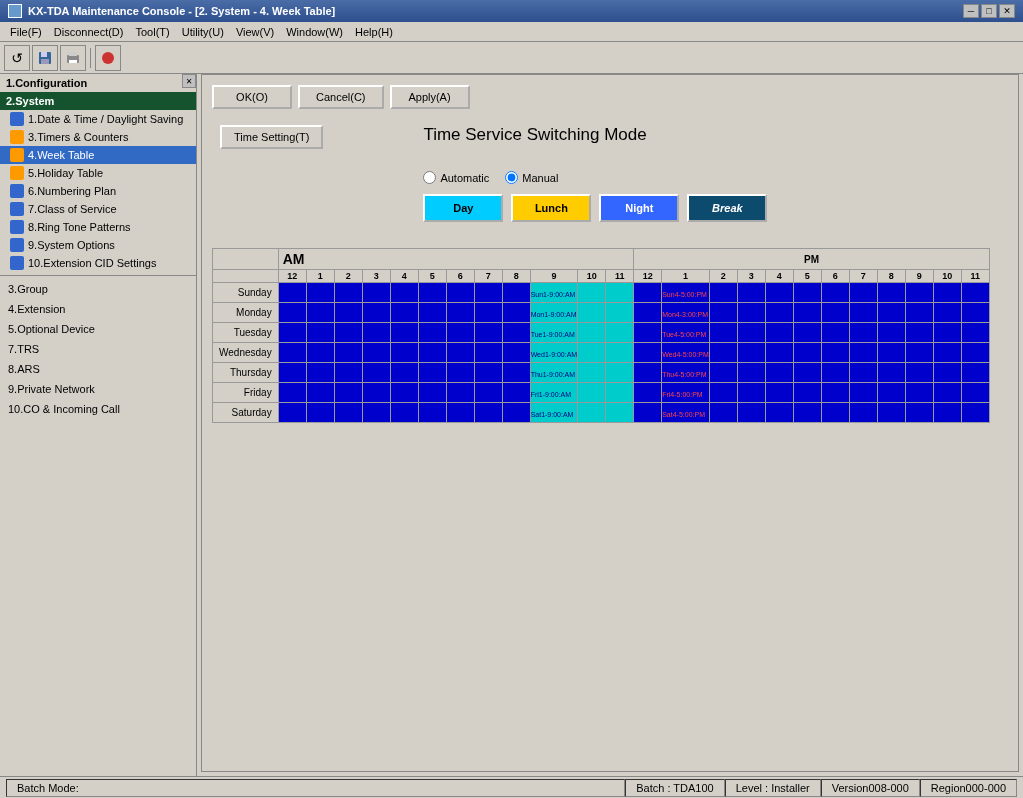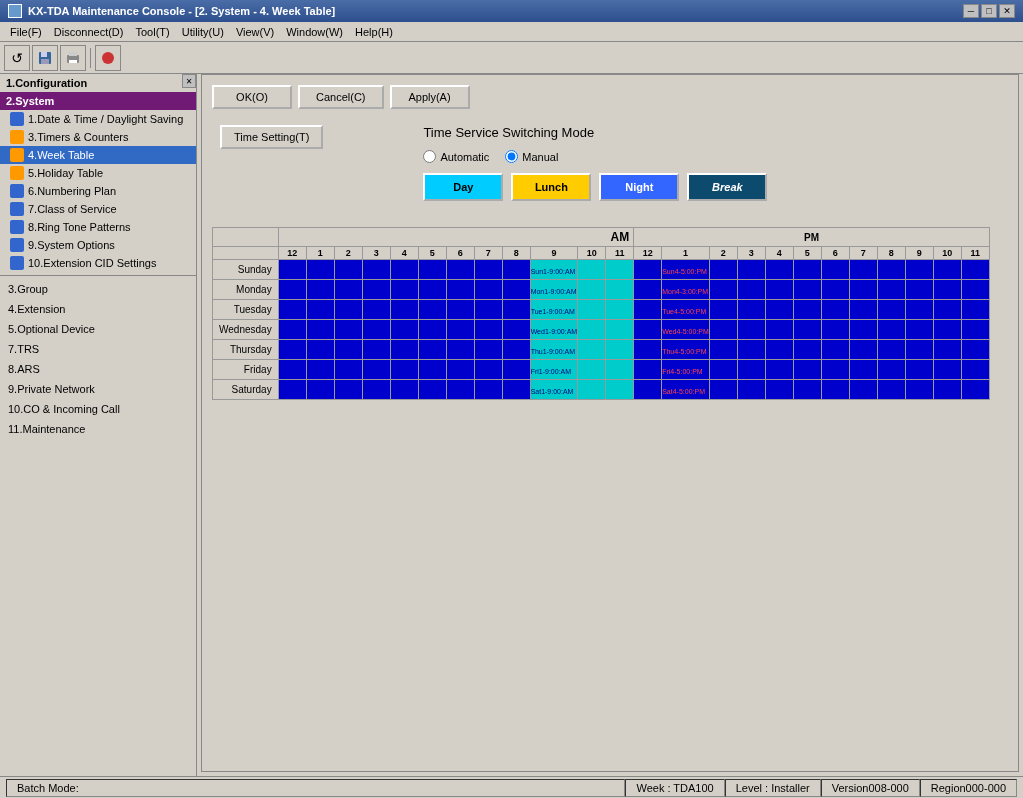--- a/index.html
+++ b/index.html
@@ -98,21 +98,21 @@
       border: 2px solid red; padding: 6px 10px; display: flex; align-items: center; gap: 8px;
     }
     .timetable-label { font-size: 11px; }
     .timetable-select {
       width: 120px; height: 20px; background: white; border: 1px inset #888; font-size: 11px;
       cursor: pointer;
     }
 
     
     .time-service-box { display: flex; flex-direction: column; gap: 6px; }
-    .time-service-title { font-size: 13px; margin-bottom: 4px; }
+    .time-service-title { font-size: 17px; margin-bottom: 20px; }
     .radio-row { display: flex; gap: 16px; align-items: center; }
     .radio-option { display: flex; align-items: center; gap: 4px; cursor: pointer; }
 
     
     .color-btns-row { display: flex; gap: 8px; margin-bottom: 10px; }
     .color-btn {
       padding: 6px 20px; border: 2px outset #fff; cursor: pointer; font-size: 11px;
       font-weight: bold; min-width: 80px; text-align: center;
     }
     .color-btn-day { background: #00ccff; color: black; }
@@ -123,21 +123,21 @@
     
     .time-setting-btn {
       padding: 4px 12px; background: #d4d0c8; border: 2px outset #fff;
       cursor: pointer; font-size: 11px; margin-bottom: 14px;
     }
 
     
     .schedule-grid-container { overflow-x: auto; }
     .schedule-grid { border-collapse: collapse; font-size: 9px; }
     .schedule-grid th, .schedule-grid td { border: 1px solid #999; }
-    .grid-header-am { background: #d4d0c8; text-align: right; font-weight: bold; font-size: 12px; padding: 2px 4px; margin-left: 36px; }
+    .grid-header-am { background: #d4d0c8; text-align: left; font-weight: bold; font-size: 14px; padding: 2px 4px; margin-left: 36px; }
     .grid-header-pm { background: #d4d0c8; text-align: center; font-weight: bold; font-size: 10px; padding: 2px 4px; }
     .grid-hour { background: #d4d0c8; text-align: center; padding: 1px 3px; font-size: 9px; }
     .grid-day-label { background: #d4d0c8; text-align: right; padding: 2px 6px; font-size: 10px; min-width: 60px; }
     .grid-cell { width: 28px; height: 20px; }
 
     
     .status-bar {
       height: 22px; background: #d4d0c8; border-top: 1px solid #888;
       display: flex; align-items: center; padding: 0 6px; gap: 0;
     }
@@ -200,21 +200,21 @@
 
   <div class="sidebar" style="position:relative;">
     <div style="position:absolute; right:0; top:0; z-index:10;">
       <div class="title-bar-btn" style="width:14px;height:14px;font-size:8px;">✕</div>
     </div>
 
     <div class="sidebar-section-header">
       <span>1.Configuration</span>
     </div>
 
-    <div class="sidebar-section-header" style="background:#701a75;color:white;padding:3px 6px;">
+    <div class="sidebar-section-header" style="background:#14532d;color:white;padding:3px 6px;">
       <span>2.System</span>
     </div>
 
     <div class="sidebar-item">
       <div class="sidebar-item-icon icon-blue"></div>
       <span>1.Date &amp; Time / Daylight Saving</span>
     </div>
     <div class="sidebar-item">
       <div class="sidebar-item-icon icon-orange"></div>
       <span>3.Timers &amp; Counters</span>
@@ -250,21 +250,20 @@
 
     <div class="sidebar-separator"></div>
 
     <div class="sidebar-group-item">3.Group</div>
     <div class="sidebar-group-item">4.Extension</div>
     <div class="sidebar-group-item">5.Optional Device</div>
     <div class="sidebar-group-item">7.TRS</div>
     <div class="sidebar-group-item">8.ARS</div>
     <div class="sidebar-group-item">9.Private Network</div>
     <div class="sidebar-group-item">10.CO &amp; Incoming Call</div>
-    <div class="sidebar-group-item">11.Maintenance</div>
   </div>
 
   <div class="content-area">
 
 
     <div class="content-panel">
 
       <div class="buttons-row">
         <button class="btn">OK(O)</button>
         <button class="btn">Cancel(C)</button>
@@ -530,17 +529,17 @@
               </tr>
             </tbody>
         </table>
       </div>
     </div>
   </div>
 </div>
 
 <div class="status-bar">
   <div class="status-segment">Batch Mode:</div>
-  <div class="status-segment">Week : TDA100</div>
+  <div class="status-segment">Batch : TDA100</div>
   <div class="status-segment">Level : Installer</div>
   <div class="status-segment">Version008-000</div>
   <div class="status-segment">Region000-000</div>
 </div>
 
 </body></html>

